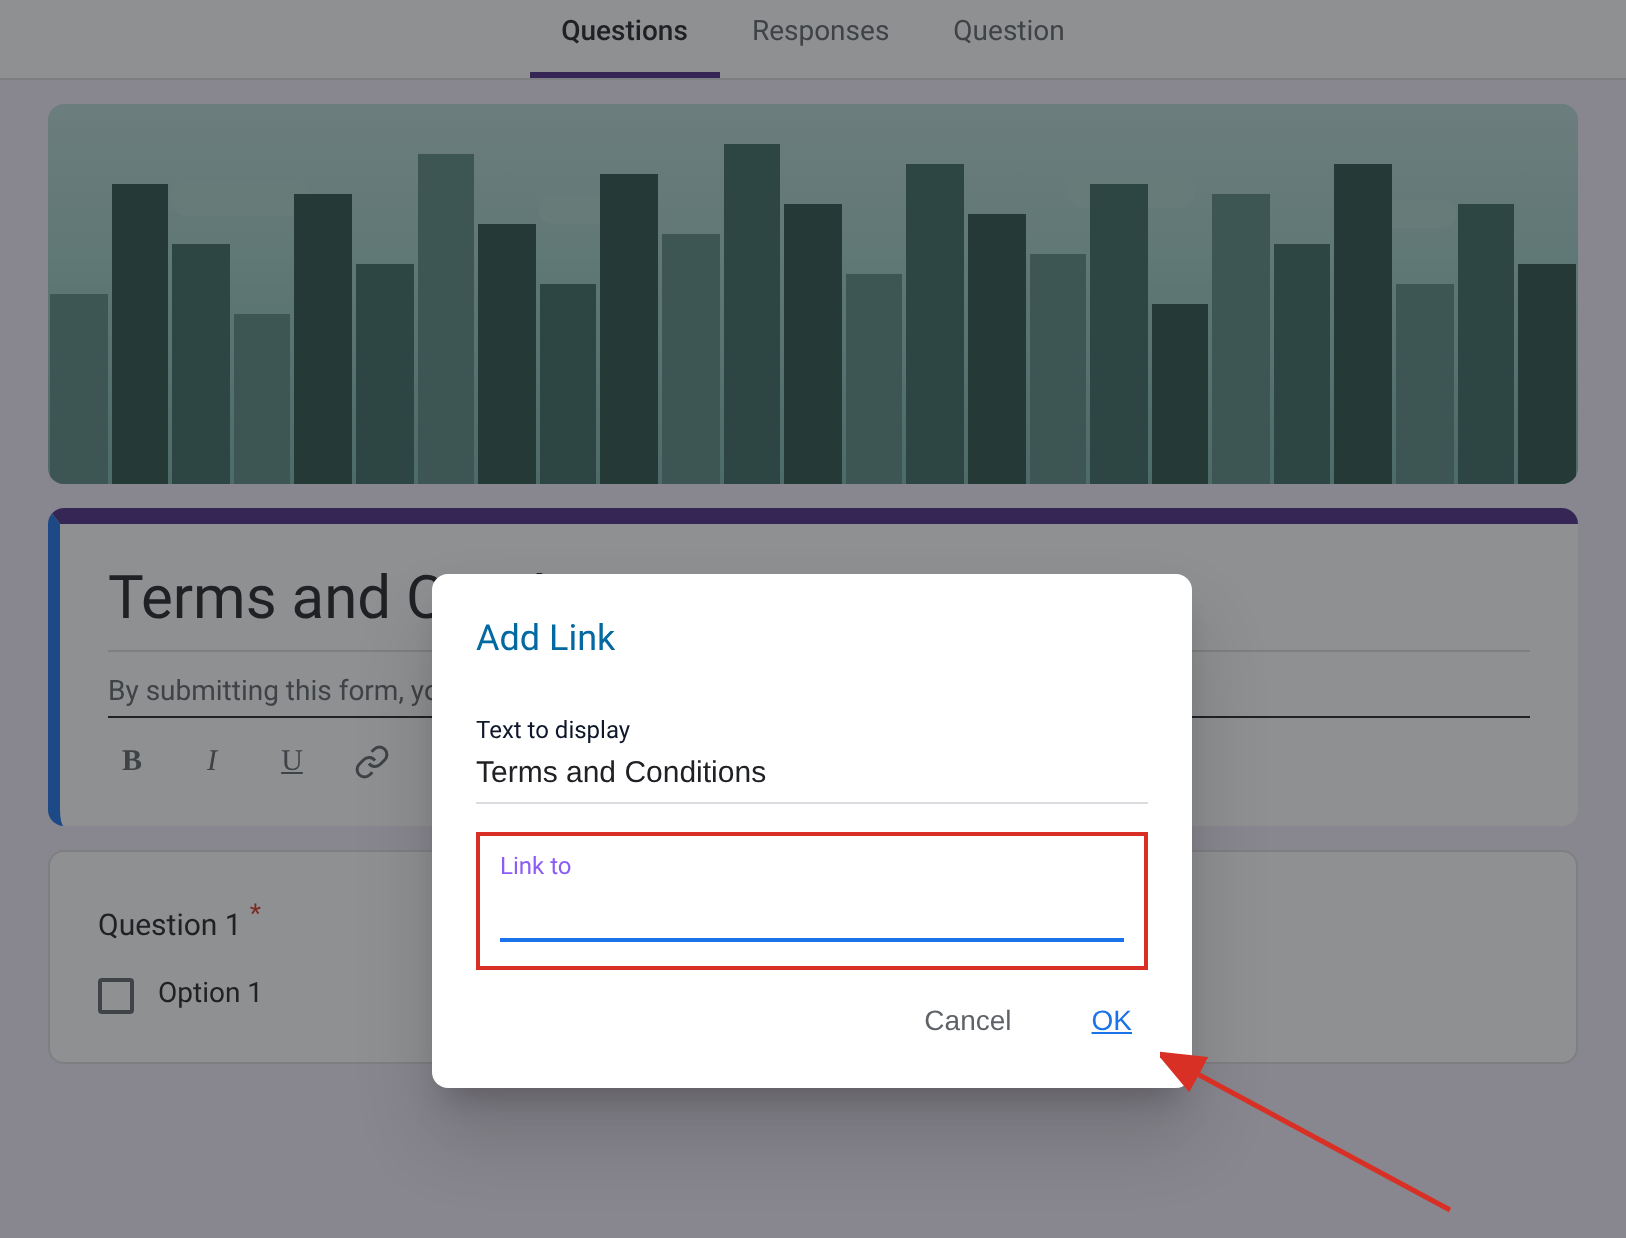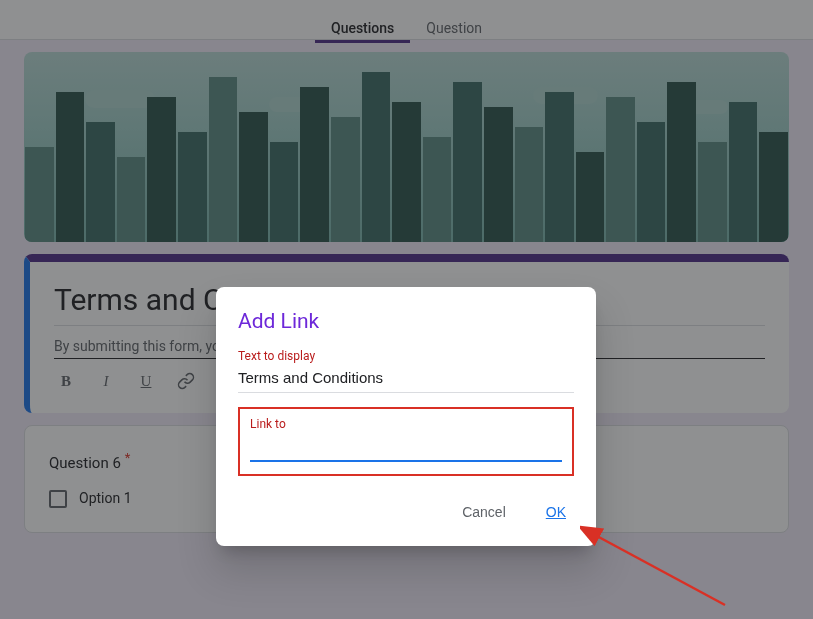--- a/index.html
+++ b/index.html
@@ -12,21 +12,21 @@
       position: relative;
     }
     .tabs {
       display: flex;
       justify-content: center;
       background: #fff;
       border-bottom: 1px solid #dadce0;
       height: 40px;
     }
     .tab {
-      padding: 20px 16px;
+      padding: 8px 16px;
       font-size: 14px;
       color: #5f6368;
       cursor: pointer;
       border-bottom: 3px solid transparent;
     }
     .tab.active {
       border-bottom: 3px solid #4c2b87;
       color: #202124;
       font-weight: 500;
     }
@@ -152,30 +152,30 @@
       left: 216px;
       top: 287px;
       width: 380px;
       background: #fff;
       border-radius: 8px;
       box-shadow: 0 11px 15px -7px rgba(0,0,0,.2), 0 24px 38px 3px rgba(0,0,0,.14);
       z-index: 20;
       padding: 22px;
     }
     .dialog-title {
-      font-size: 21px;
-      color: #6d28d9;
-      margin-bottom: 16px;
+      font-size: 18px;
+      color: #0369a1;
+      margin-bottom: 28px;
     }
     .field-label {
       font-size: 12px;
-      color: #b91c1c;
+      color: #0f172a;
     }
     .field-label.focused {
-      color: #b91c1c;
+      color: #8b5cf6;
     }
     .text-input {
       width: 100%;
       border: none;
       border-bottom: 1px solid #dadce0;
       font-size: 15px;
       padding: 6px 0;
       color: #202124;
       outline: none;
       background: transparent;
@@ -188,21 +188,21 @@
     }
     .highlight-box {
       border: 2px solid #d93025;
       padding: 8px 10px 12px 10px;
       margin-top: 8px;
     }
     .dialog-actions {
       display: flex;
       justify-content: flex-end;
       gap: 24px;
-      margin-top: 24px;
+      margin-top: 13px;
     }
     .dialog-btn {
       font-size: 14px;
       font-weight: 500;
       color: #5f6368;
       cursor: pointer;
       background: none;
       border: none;
       padding: 4px 8px;
     }
@@ -214,20 +214,21 @@
       position: absolute;
       z-index: 25;
       pointer-events: none;
     }
   </style>
 </head>
 <body>
 
 <div class="tabs">
   <div class="tab active">Questions</div>
+  <div class="tab">Responses</div>
   <div class="tab">Question</div>
 </div>
 
 <div class="container">
   <div class="header-image">
     <div class="cloud cloud1"></div>
     <div class="cloud cloud2"></div>
     <div class="cloud cloud3"></div>
     <div class="cloud cloud4"></div>
     <div class="buildings">
@@ -272,21 +273,21 @@
         <svg width="18" height="18" viewBox="0 0 24 24" fill="none" stroke="#5f6368" stroke-width="2">
           <path d="M10 13a5 5 0 0 0 7.54.54l3-3a5 5 0 0 0-7.07-7.07l-1.72 1.71"></path>
           <path d="M14 11a5 5 0 0 0-7.54-.54l-3 3a5 5 0 0 0 7.07 7.07l1.71-1.71"></path>
         </svg>
       </div>
     </div>
   </div>
 
   <div class="question-card">
     <div>
-      <span class="question-title">Question 6</span>
+      <span class="question-title">Question 1</span>
       <span class="required">*</span>
     </div>
     <div class="option-row">
       <div class="checkbox"></div>
       <span class="option-text">Option 1</span>
     </div>
   </div>
 </div>
 
 <div class="overlay"></div>

